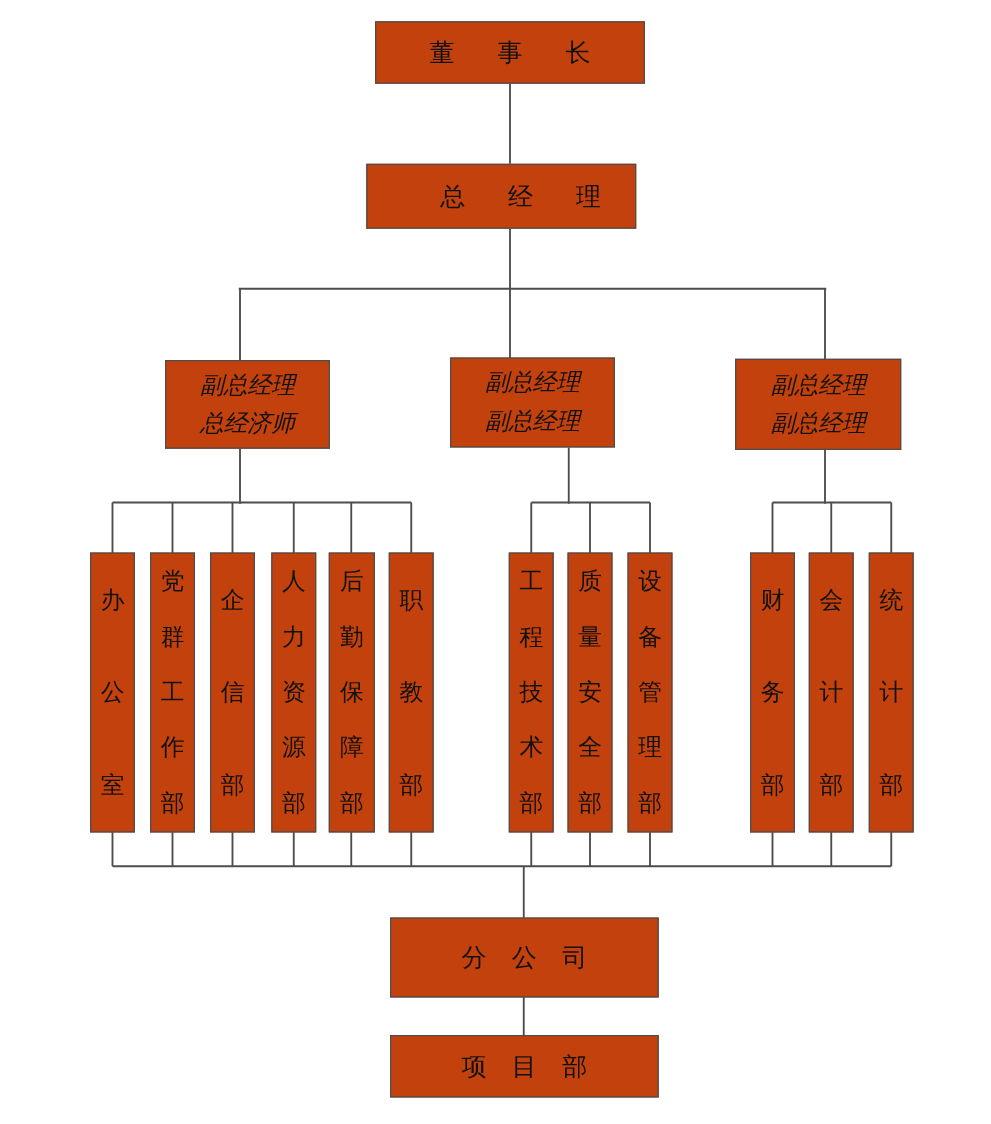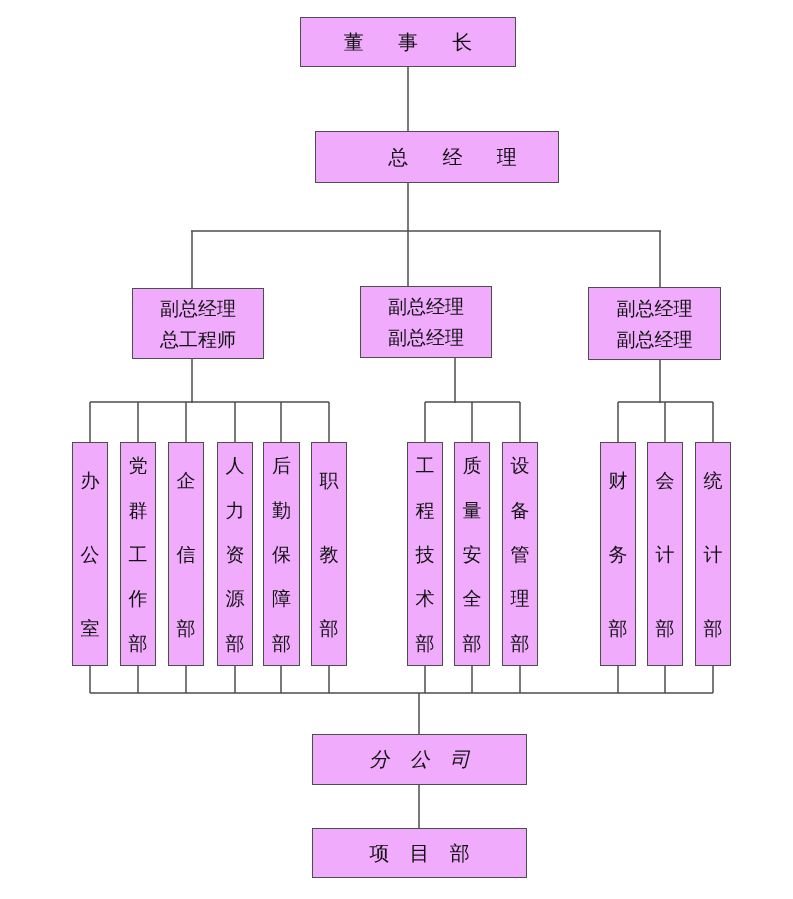--- a/index.html
+++ b/index.html
@@ -18,21 +18,21 @@
   }
   .wires {
     position: absolute;
     left: 0;
     top: 0;
   }
   .box {
     position: absolute;
     box-sizing: border-box;
     border: 1.5px solid #4d4d4d;
-    background: #f0abfc;
+    background: #c2410c;
     display: flex;
     align-items: center;
     justify-content: center;
   }
   .h-box {
     font-size: 20px;
   }
   .ls14 span.lbl {
     letter-spacing: 14px;
     padding-left: 14px;
@@ -40,20 +40,21 @@
   }
   .ls7 span.lbl {
     letter-spacing: 7px;
     padding-left: 7px;
     white-space: pre;
   }
   .dep-box {
     flex-direction: column;
     font-size: 19px;
     line-height: 31px;
+    font-style: italic;
   }
   .v-box {
     flex-direction: column;
     justify-content: space-around;
     align-items: center;
     font-size: 19px;
     line-height: 20px;
   }
   .v-box span {
     display: block;
@@ -113,27 +114,27 @@
       <line x1="419" y1="693" x2="419" y2="735"></line>
 
       <line x1="419" y1="785" x2="419" y2="829"></line>
     </g>
   </svg>
 
   <div class="box h-box ls14" style="left:300px; top:17px; width:216px; height:50px;">
     <span class="lbl">董 事 长</span>
   </div>
 
-  <div class="box h-box ls14" style="left:315px; top:131px; width:244px; height:52px;padding-left:31px;">
+  <div class="box h-box ls14" style="left:293px; top:131px; width:216px; height:52px;padding-left:31px;">
     <span class="lbl">总 经 理</span>
   </div>
 
   <div class="box dep-box" style="left:132px; top:288px; width:132px; height:71px;">
     <span>副总经理</span>
-    <span>总工程师</span>
+    <span>总经济师</span>
   </div>
 
   <div class="box dep-box" style="left:360px; top:286px; width:132px; height:72px;">
     <span>副总经理</span>
     <span>副总经理</span>
   </div>
 
   <div class="box dep-box" style="left:588px; top:287px; width:133px; height:73px;">
     <span>副总经理</span>
     <span>副总经理</span>
@@ -207,21 +208,21 @@
       <span>会</span>
       <span>计</span>
       <span>部</span>
     </div>
   <div class="box v-box" style="left:695px; top:442px; width:36px; height:224px;">
       <span>统</span>
       <span>计</span>
       <span>部</span>
     </div>
 
-  <div class="box h-box ls7" style="left:312px; top:734px; width:215px; height:51px;font-style:italic;">
+  <div class="box h-box ls7" style="left:312px; top:734px; width:215px; height:64px;">
     <span class="lbl">分 公 司</span>
   </div>
 
   <div class="box h-box ls7" style="left:312px; top:828px; width:215px; height:50px;">
     <span class="lbl">项 目 部</span>
   </div>
 
 </div>
 
 </body></html>

